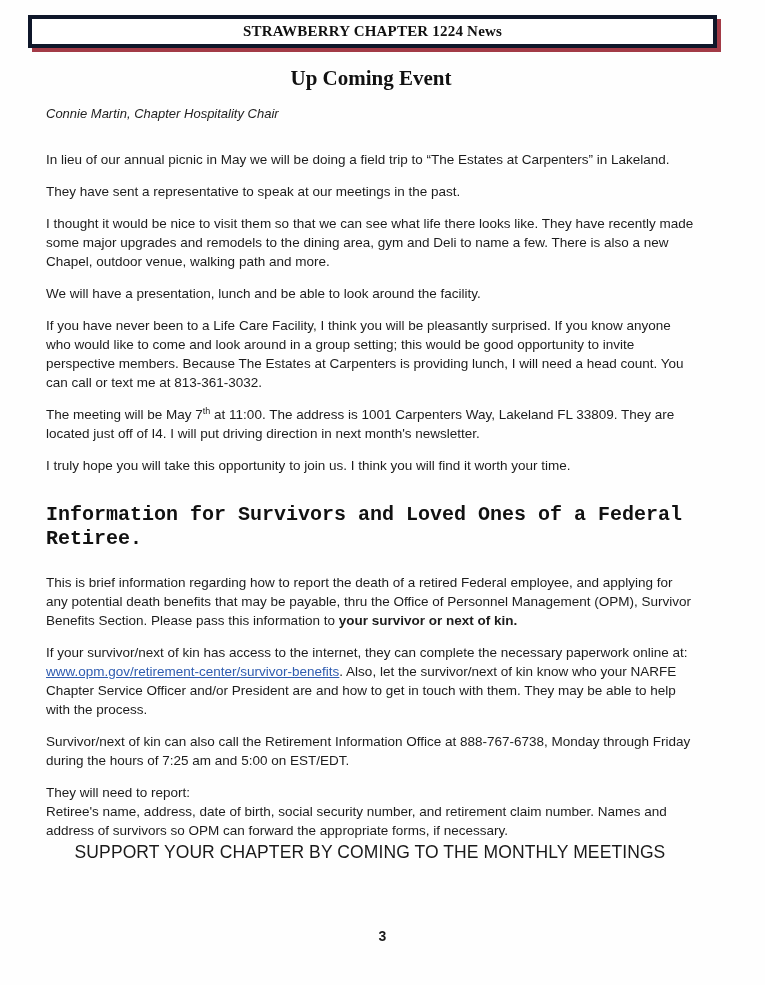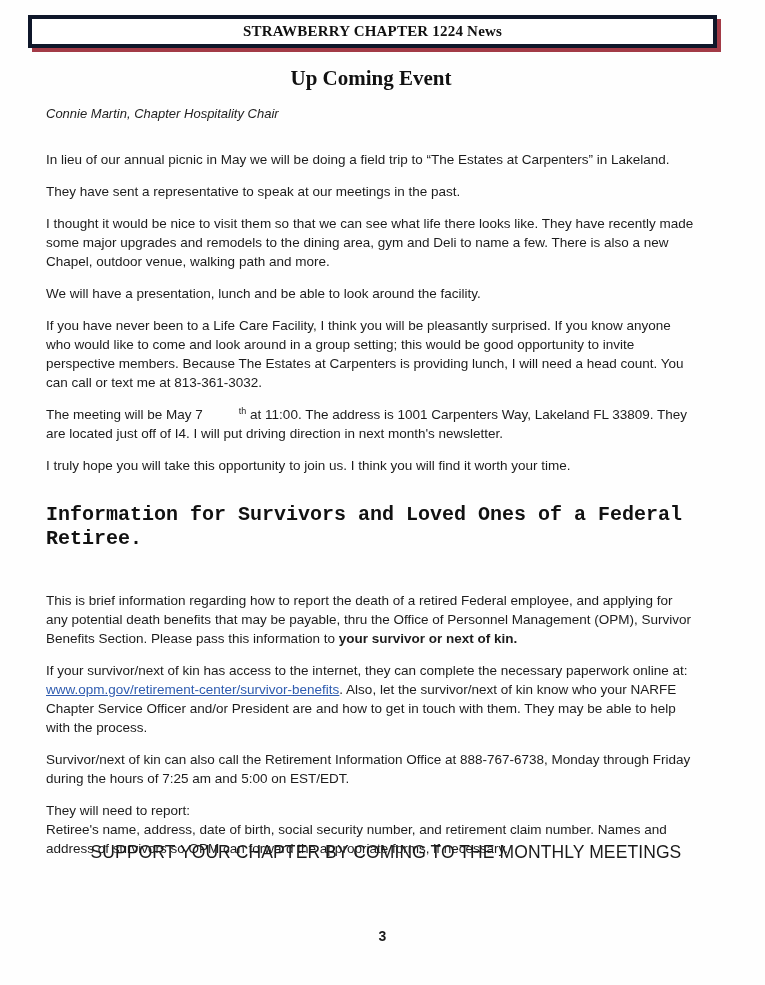--- a/index.html
+++ b/index.html
@@ -70,42 +70,41 @@
   }
   .survivor-title {
     margin: 28px 0 0 0;
     font-family: Liberation Mono, monospace;
     font-weight: bold;
     font-size: 20px;
     line-height: 24px;
     color: #111111;
   }
   .content p.after-heading {
-    margin-top: 40px;
+    margin-top: 22px;
   }
   sup.ordinal {
     font-size: 9px;
     line-height: 0;
-    margin-left: 36px;
   }
   strong.emph {
     font-weight: bold;
   }
   a.doc-link {
     color: #2f5cb0;
     text-decoration: underline;
     cursor: pointer;
   }
   .block-line {
     display: block;
   }
   .footer-banner {
     position: absolute;
     top: 842px;
-    left: 16px;
+    left: 0;
     width: 740px;
     text-align: center;
     font-size: 17.5px;
     letter-spacing: 0.1px;
     color: #1a1a1a;
   }
   .page-number {
     position: absolute;
     top: 928px;
     left: 0;

